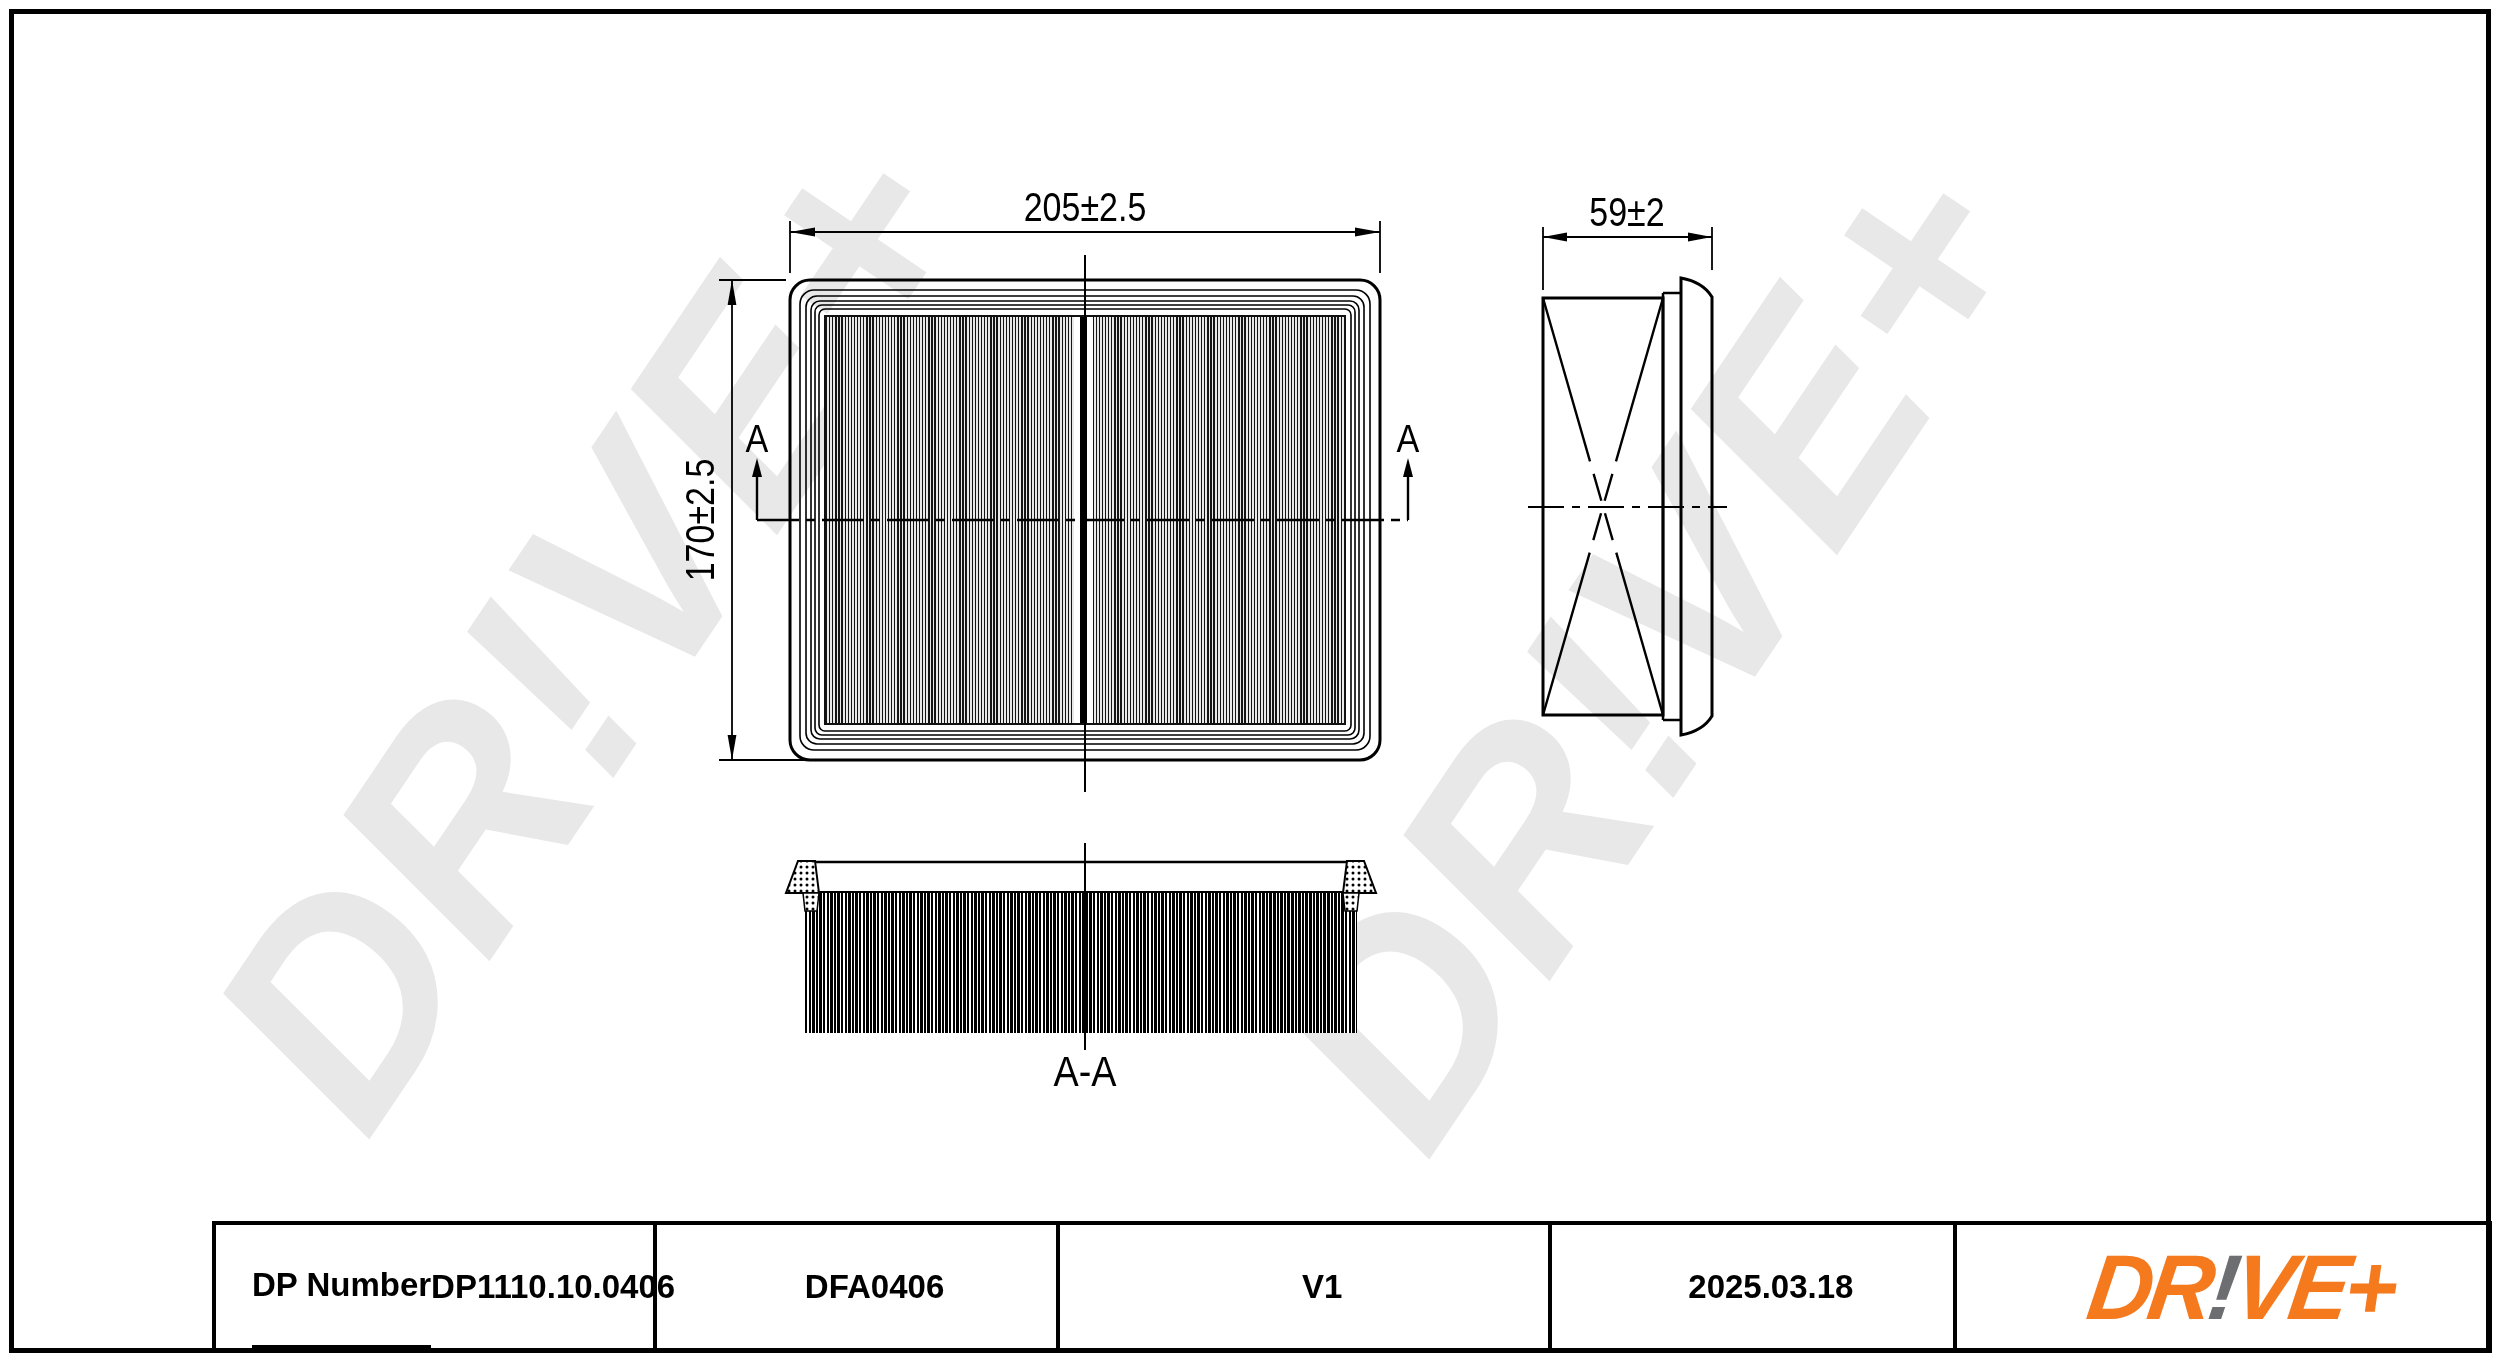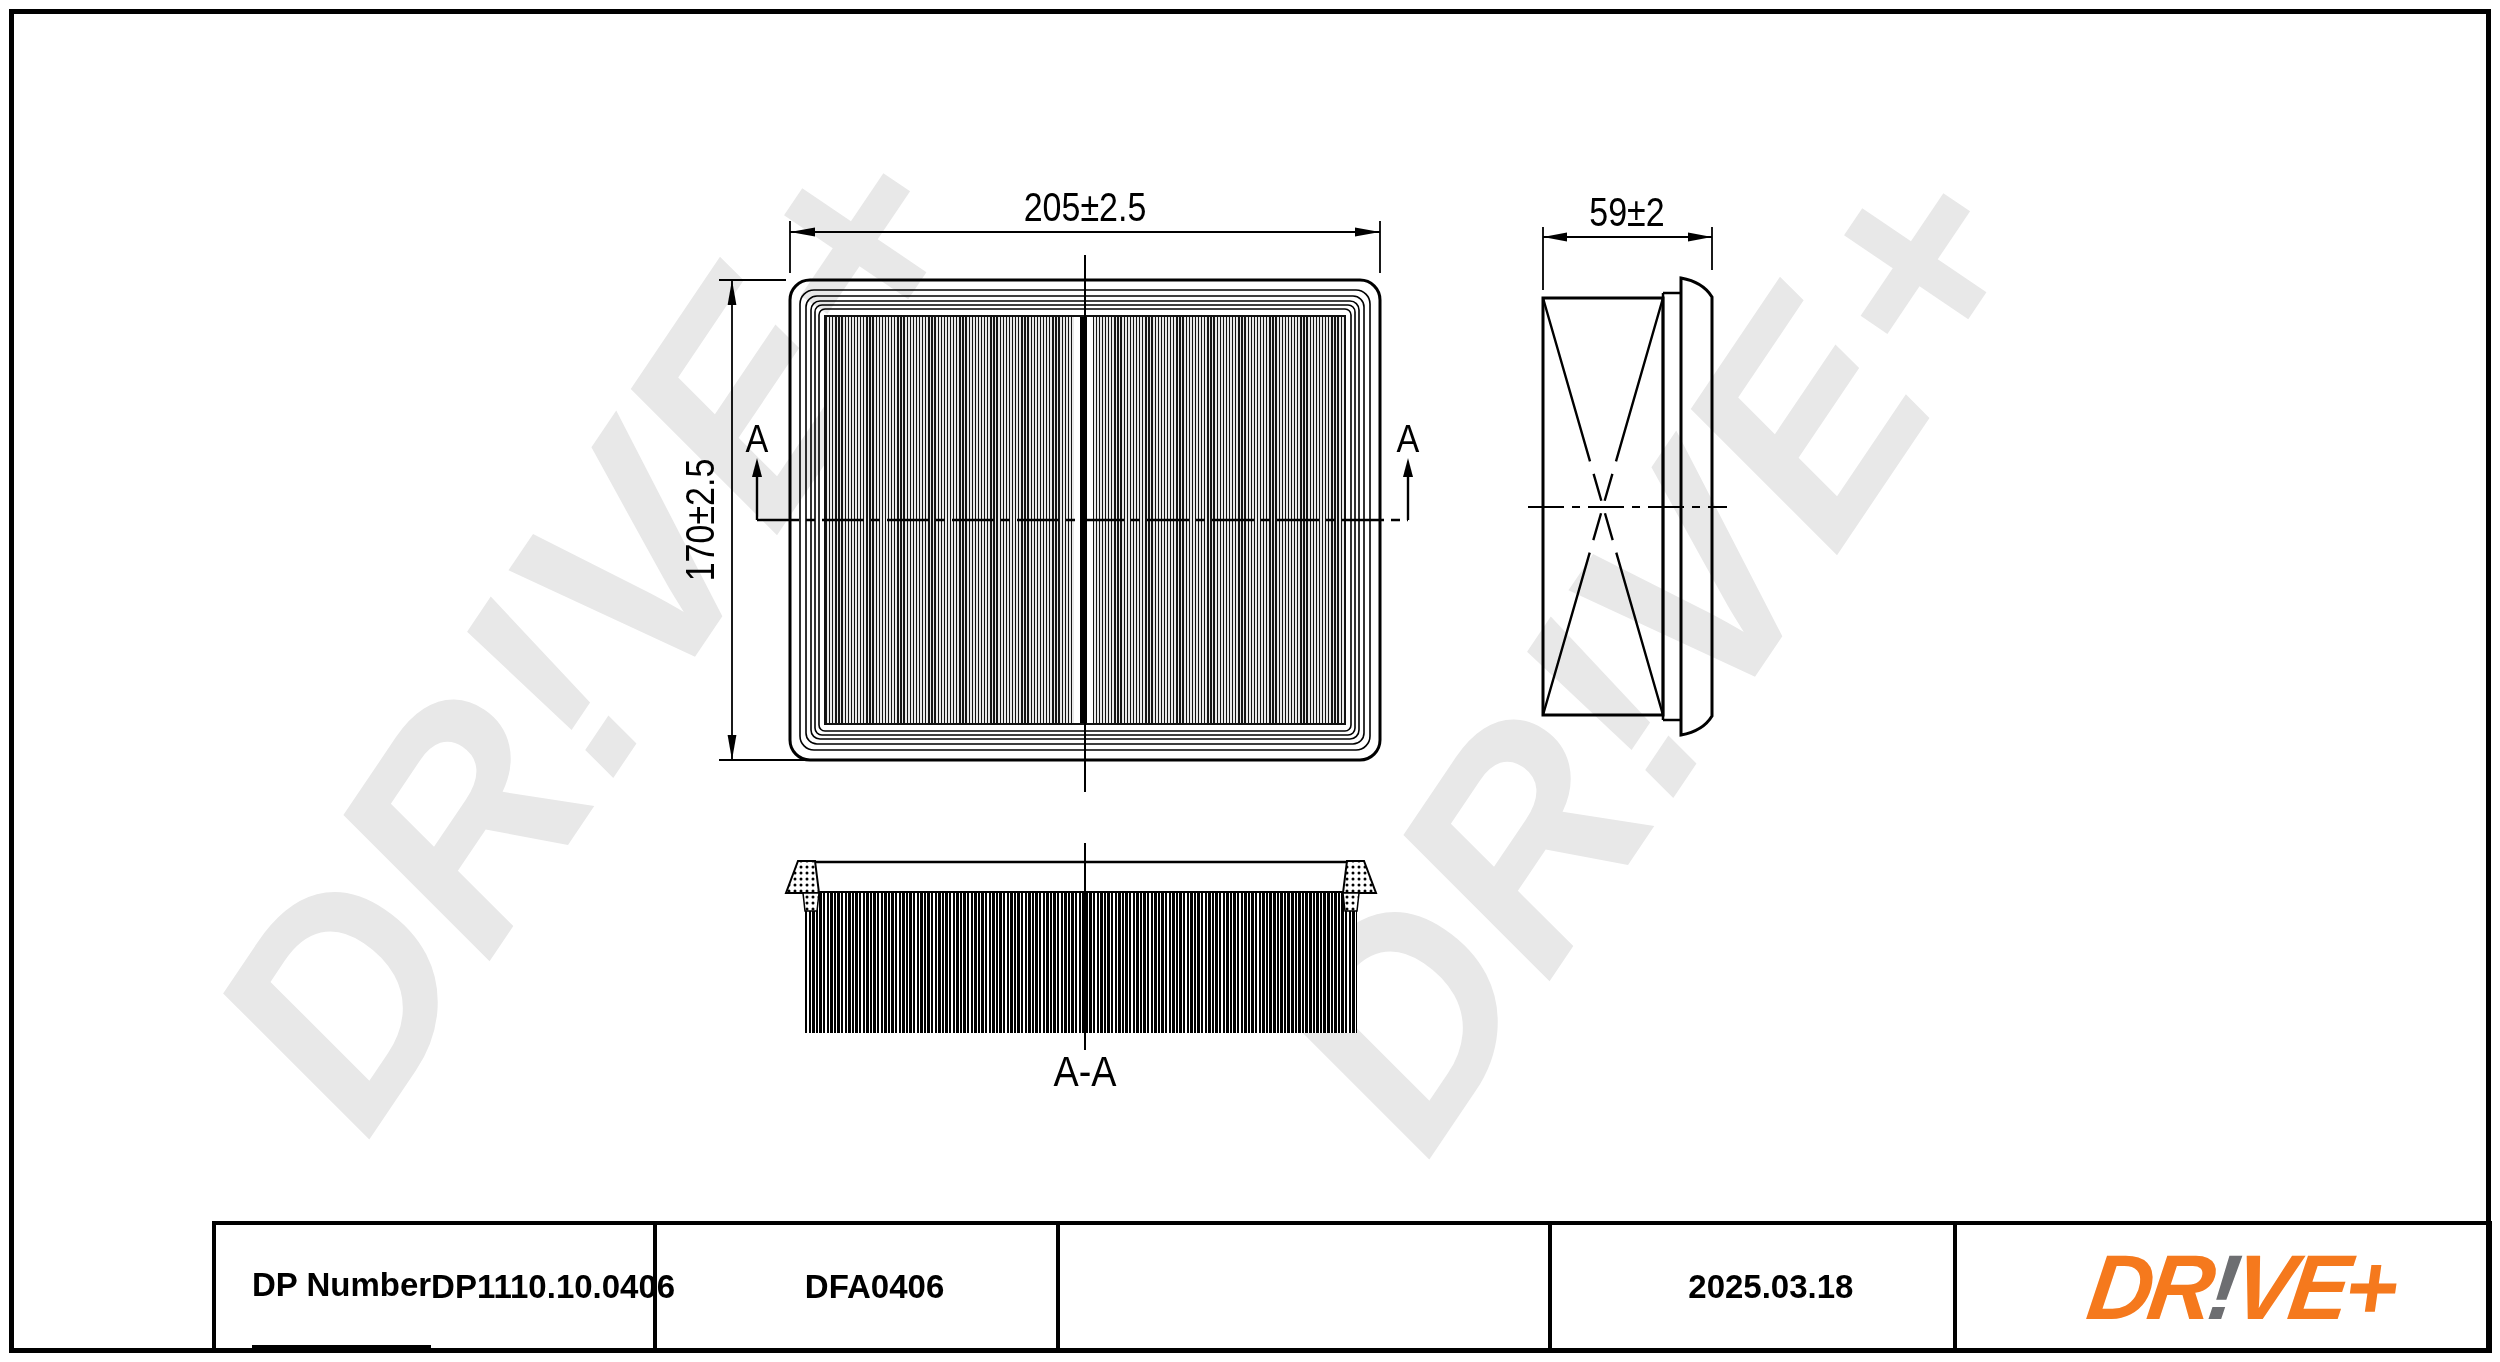--- a/index.html
+++ b/index.html
@@ -139,20 +139,21 @@
 
   <div class="titleblock">
     <div class="tb-col" style="width:405px">
       <div class="tb-cell tb-head">DP Number</div>
       <div class="tb-cell">DP1110.10.0406</div>
     </div>
     <div class="tb-col" style="width:407px">
       <div class="tb-cell">DFA0406</div>
     </div>
     <div class="tb-col" style="width:506px">
+      <div class="tb-cell">V1</div>
     </div>
     <div class="tb-col" style="width:409px">
       <div class="tb-cell">2025.03.18</div>
     </div>
     <div class="tb-col tb-logo" style="width:549px">
       <div class="drive-logo">
         <span class="logo-orange">DR</span><span class="logo-gray">!</span><span class="logo-orange">VE+</span>
       </div>
     </div>
   </div>

